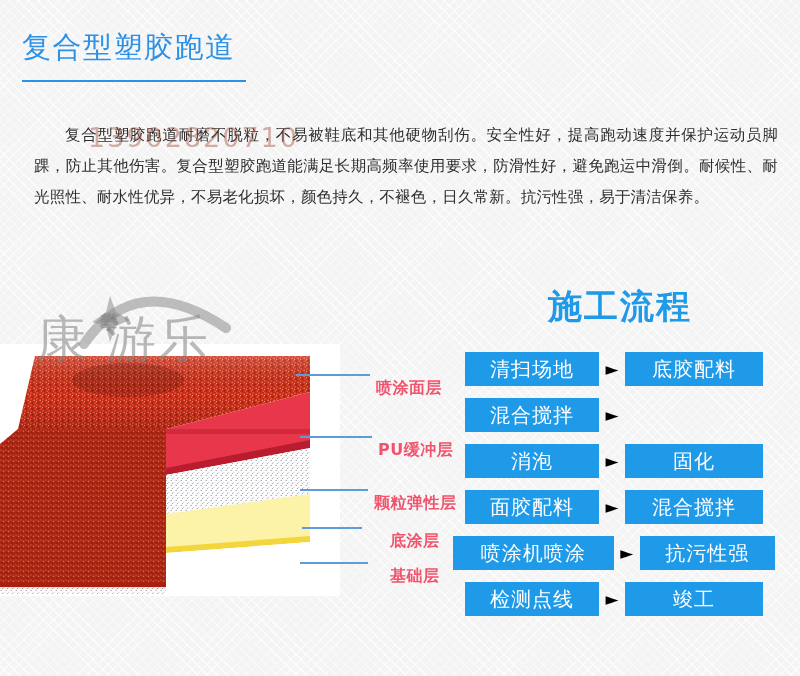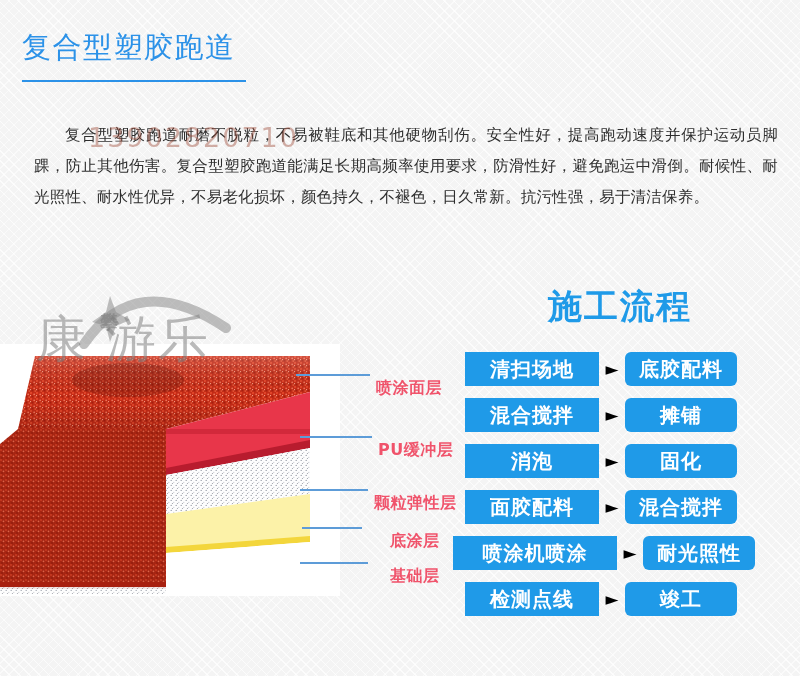--- a/index.html
+++ b/index.html
@@ -166,30 +166,30 @@
   .flow-row {
     display: flex;
     align-items: center;
     height: 34px;
     margin-bottom: 12px;
   }
   .flow-btn {
     background: #1f9ae8;
     color: #ffffff;
     font-size: 20px;
-    font-weight: 700;
+    font-weight: 400;
     letter-spacing: 1px;
     height: 34px;
     line-height: 34px;
     text-align: center;
     white-space: nowrap;
     box-sizing: border-box;
   }
   .flow-btn.col-a { width: 134px; }
-  .flow-btn.col-b { width: 112px; border-radius: 6px; }
+  .flow-btn.col-b { width: 138px; }
   .flow-row.wide .flow-btn.col-a { width: 164px; margin-left: -12px; }
   .flow-arrow {
     width: 26px;
     text-align: center;
     font-size: 17px;
     color: #000000;
     line-height: 34px;
     flex: 0 0 auto;
   }
 </style>
@@ -289,39 +289,38 @@
 
     <div class="flow-row">
       <div class="flow-btn col-a">清扫场地</div>
       <div class="flow-arrow">►</div>
       <div class="flow-btn col-b">底胶配料</div>
     </div>
 
     <div class="flow-row">
       <div class="flow-btn col-a">混合搅拌</div>
       <div class="flow-arrow">►</div>
-      <div class="flow-btn col-b">摊铺</div>
     </div>
 
     <div class="flow-row">
       <div class="flow-btn col-a">消泡</div>
       <div class="flow-arrow">►</div>
       <div class="flow-btn col-b">固化</div>
     </div>
 
     <div class="flow-row">
       <div class="flow-btn col-a">面胶配料</div>
       <div class="flow-arrow">►</div>
       <div class="flow-btn col-b">混合搅拌</div>
     </div>
 
     <div class="flow-row wide">
       <div class="flow-btn col-a">喷涂机喷涂</div>
       <div class="flow-arrow">►</div>
-      <div class="flow-btn col-b">耐光照性</div>
+      <div class="flow-btn col-b">抗污性强</div>
     </div>
 
     <div class="flow-row">
       <div class="flow-btn col-a">检测点线</div>
       <div class="flow-arrow">►</div>
       <div class="flow-btn col-b">竣工</div>
     </div>
 
   </div>
 

